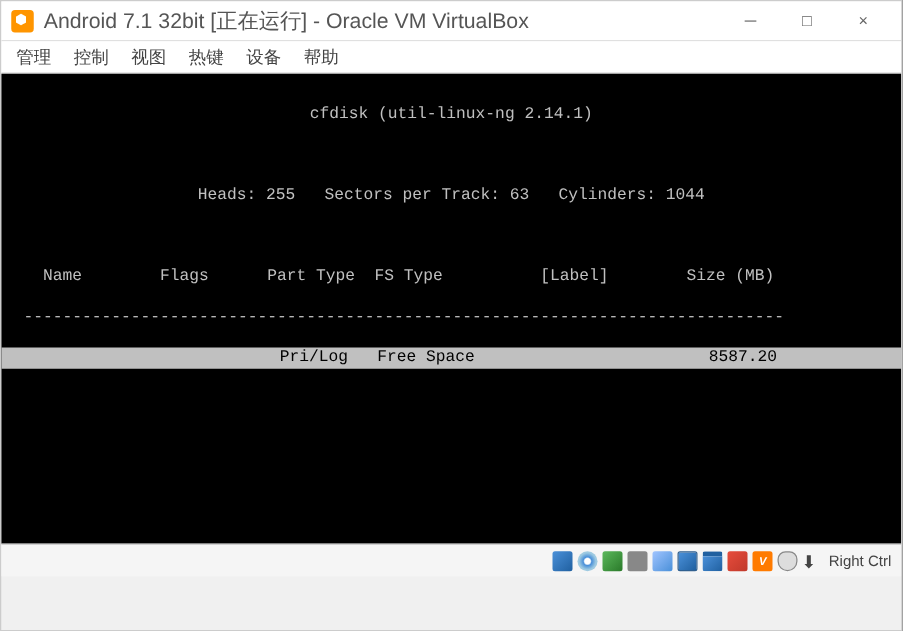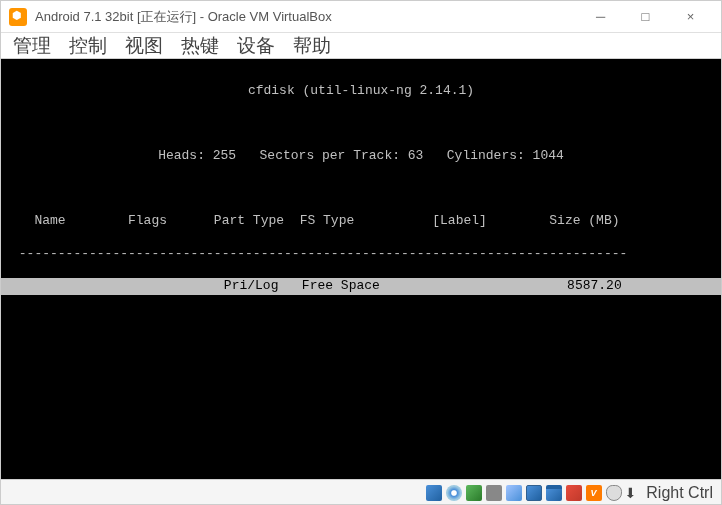--- a/index.html
+++ b/index.html
@@ -1,37 +1,37 @@
 <!DOCTYPE html>
 <html><head>
   <meta charset="utf-8">
   <style>
     * { margin: 0; padding: 0; box-sizing: border-box; }
     body { font-family: "Segoe UI", Arial, sans-serif; background: #f0f0f0; width: 722px; height: 505px; overflow: hidden; border: 1px solid #ccc; }
     
     .titlebar { height: 32px; background: #fff; display: flex; align-items: center; padding: 0 8px; border-bottom: 1px solid #e0e0e0; }
     .titlebar-icon { width: 18px; height: 18px; background: #ff9500; border-radius: 3px; margin-right: 8px; position: relative; }
     .titlebar-icon::after { content: "⬢"; font-size: 11px; color: #fff; position: absolute; left: 3px; top: 1px; }
-    .titlebar-title { flex: 1; font-size: 13px; color: #555; }
+    .titlebar-title { flex: 1; font-size: 17px; color: #555; }
     .titlebar-controls { display: flex; gap: 0; }
     .titlebar-btn { width: 45px; height: 30px; background: transparent; border: none; color: #666; font-size: 13px; cursor: pointer; display: flex; align-items: center; justify-content: center; }
     
     .menubar { height: 26px; background: #fff; display: flex; align-items: center; padding: 0 4px; gap: 2px; border-bottom: 1px solid #d0d0d0; }
-    .menu-item { padding: 3px 8px; font-size: 19px; color: #444; cursor: pointer; }
+    .menu-item { padding: 3px 8px; font-size: 14px; color: #444; cursor: pointer; }
     
-    .terminal { background: #000; color: #c0c0c0; font-family: "Courier New", monospace; font-size: 13px; line-height: 1.25; padding: 8px 0 0 0; height: 420px; white-space: pre; overflow: hidden; }
+    .terminal { background: #000; color: #c0c0c0; font-family: "Courier New", monospace; font-size: 13px; line-height: 1.25; padding: 8px 0 0 0; height: 376px; white-space: pre; overflow: hidden; }
     .term-center { text-align: center; }
     .term-header-row { padding: 0 10px; letter-spacing: 0; }
     .term-divider { color: #c0c0c0; padding: 0 10px; letter-spacing: 0; overflow: hidden; }
     .term-selected-row { background: #c0c0c0; color: #000; padding: 0 20px; }
     .term-spacer { height: 150px; }
     
     .statusbar { height: 26px; background: #f5f5f5; border-top: 1px solid #d0d0d0; display: flex; align-items: center; justify-content: flex-end; padding: 0 8px; gap: 2px; }
     .status-icon { width: 18px; height: 18px; display: flex; align-items: center; justify-content: center; font-size: 13px; cursor: pointer; }
-    .status-text { font-size: 16px; color: #444; margin-left: 8px; }
+    .status-text { font-size: 12px; color: #444; margin-left: 8px; }
     .status-arrow { font-size: 14px; color: #444; }
     
     .ic { width: 16px; height: 16px; display: inline-block; border-radius: 2px; }
     .ic-disk { background: linear-gradient(135deg, #4a90d9, #2060a0); }
     .ic-cd { background: radial-gradient(circle, #fff 20%, #4a90d9 30%, #9ecae1 60%); border-radius: 50%; }
     .ic-net { background: linear-gradient(135deg, #5cb85c, #2a7a2a); }
     .ic-usb { background: #888; }
     .ic-folder { background: linear-gradient(135deg, #a0c4ff, #4a90d9); }
     .ic-display { background: linear-gradient(135deg, #4a90d9, #2060a0); border: 1px solid #306090; }
     .ic-cam { background: linear-gradient(135deg, #4a90d9, #2060a0); border-top: 4px solid #2060a0; }

